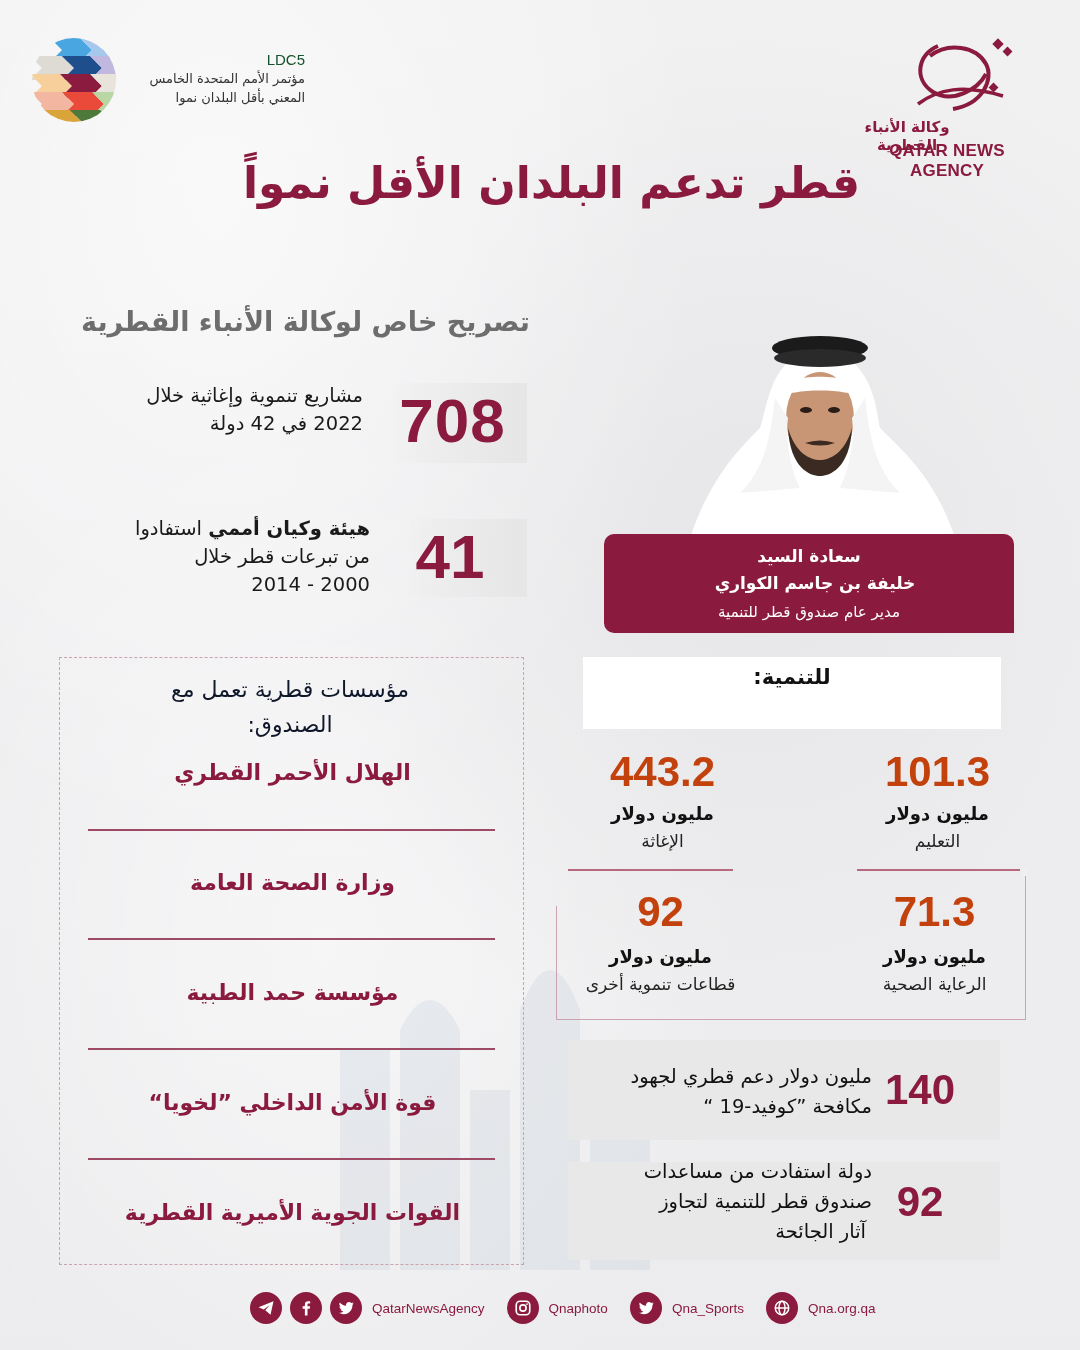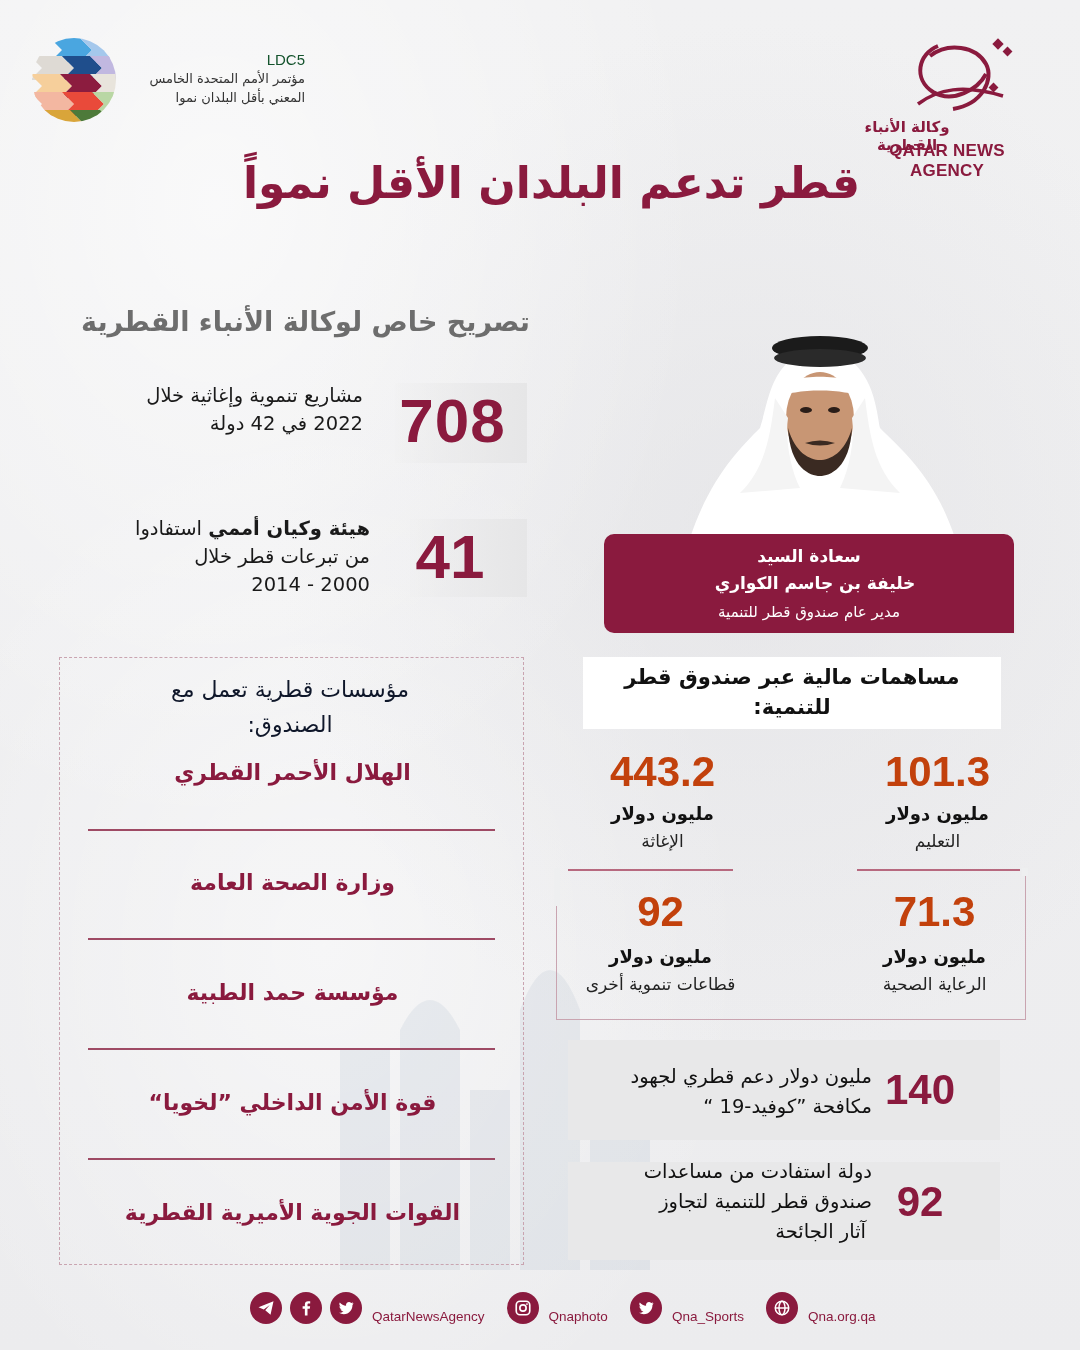--- a/index.html
+++ b/index.html
@@ -75,21 +75,21 @@
   .bstat-box { background: #e8e8e9; }
   .b140-box { left: 568px; top: 1040px; width: 432px; height: 100px; }
   .b92-box { left: 568px; top: 1162px; width: 432px; height: 98px; }
   .b-num { font-family: "Liberation Sans", sans-serif; font-size: 42px; font-weight: bold; color: #8a1a3e; text-align: center; }
   .b-text { font-size: 19.5px; line-height: 30px; color: #111; }
 
   
   .skyline { left: 300px; top: 930px; width: 380px; height: 340px; opacity: 0.12; z-index: 1; }
 
   
-  .footer { left: 250px; top: 1292px; height: 32px; display: flex; align-items: flex-end; gap: 8px; }
+  .footer { left: 250px; top: 1292px; height: 32px; display: flex; align-items: center; gap: 8px; }
   .f-icon { width: 32px; height: 32px; border-radius: 50%; background: #8a1a3e; display: inline-flex; align-items: center; justify-content: center; }
   .f-label { font-family: "Liberation Sans", sans-serif; font-size: 13.5px; color: #8a1a3e; margin-right: 14px; margin-left: 2px; }
 </style>
 </head>
 <body>
 
 <div class="bg-texture"></div>
 
 <svg class="abs ldc-logo" viewBox="0 0 88 88">
   <defs>
@@ -189,21 +189,20 @@
 <div class="abs inst-line" style="top:829px"></div>
 <div class="abs inst-item rtl" style="top:870px;text-align:center">وزارة الصحة العامة</div>
 <div class="abs inst-line" style="top:938px"></div>
 <div class="abs inst-item rtl" style="top:980px;text-align:center">مؤسسة حمد الطبية</div>
 <div class="abs inst-line" style="top:1048px"></div>
 <div class="abs inst-item rtl" style="top:1090px;text-align:center">قوة الأمن الداخلي ”لخويا“</div>
 <div class="abs inst-line" style="top:1158px"></div>
 <div class="abs inst-item rtl" style="top:1200px;text-align:center">القوات الجوية الأميرية القطرية</div>
 
 <div class="abs contrib-head rtl" style="text-align:center">
-  <div>مساهمات مالية عبر صندوق قطر</div>
   <div>للتنمية:</div>
 </div>
 
 <div class="abs grid-frame"></div>
 
 <div class="abs" style="left:554px;top:868px;width:6px;height:38px;background:#eeeff0;"></div>
 <div class="abs" style="left:1022px;top:868px;width:6px;height:8px;background:#eeeff0;"></div>
 
 <div class="abs cell-num" style="left:855px;top:748px;width:165px;">101.3</div>
 <div class="abs cell-unit rtl" style="left:855px;top:803px;width:165px;text-align:center">مليون دولار</div>

